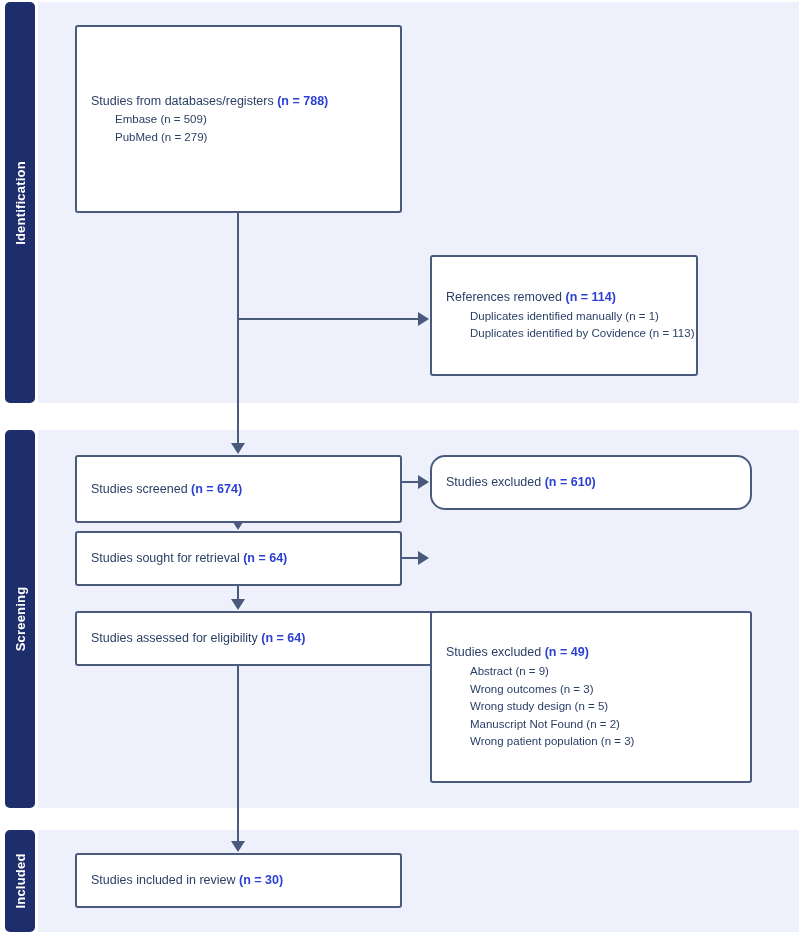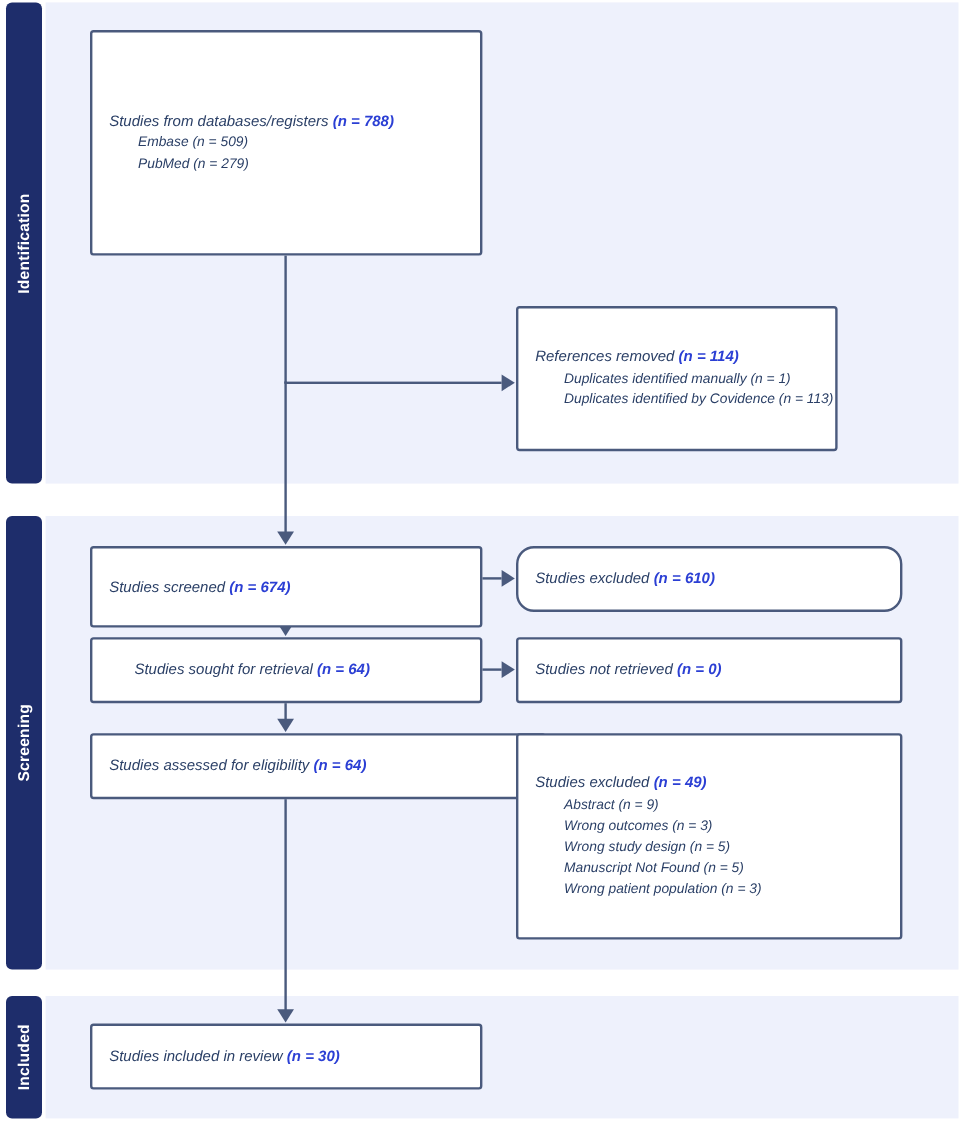--- a/index.html
+++ b/index.html
@@ -20,32 +20,32 @@
   .band-panel{position:absolute;left:33px;top:0;right:0;height:100%;
               background:#eef1fc;}
 
   #band-identification{left:5px;top:2px;width:794px;height:401px;}
   #band-screening{left:5px;top:430px;width:794px;height:378px;}
   #band-included{left:5px;top:830px;width:794px;height:102px;}
 
   
   .box{position:absolute;background:#ffffff;border:2px solid #4a5a7d;
        border-radius:3px;box-sizing:border-box;
-       display:flex;align-items:center;font-style:italic;}
+       display:flex;align-items:center;}
   .box-inner{padding:0 0 0 14px;width:100%;}
   .box-title{font-size:12.5px;color:#2a3f66;line-height:1.5;white-space:nowrap;}
   .box-title b{color:#2b3fd4;font-weight:bold;}
   .sub-list{margin:1px 12px 0 0;padding:0 0 0 24px;list-style:none;}
   .sub-list li{font-size:11.5px;color:#2a3f66;line-height:1.52;white-space:nowrap;}
 
   #box-databases{left:75px;top:25px;width:327px;height:188px;}
   #box-refs-removed{left:430px;top:255px;width:268px;height:121px;}
   #box-screened{left:75px;top:455px;width:327px;height:68px;}
   #box-excluded{left:430px;top:455px;width:322px;height:55px;border-radius:15px;}
-  #box-sought{left:75px;top:531px;width:327px;height:55px;padding-left:21px;}
+  #box-sought{left:75px;top:531px;width:327px;height:55px;}
   #box-not-retrieved{left:430px;top:531px;width:322px;height:55px;}
   #box-eligibility{left:75px;top:611px;width:380px;height:55px;}
   #box-excluded-reasons{left:430px;top:611px;width:322px;height:172px;}
   #box-included{left:75px;top:853px;width:327px;height:55px;}
 
   
   .vline{position:absolute;width:2px;background:#4a5a7d;}
   .hline{position:absolute;height:2px;background:#4a5a7d;}
   .arrow-down{position:absolute;width:0;height:0;
               border-left:7px solid transparent;border-right:7px solid transparent;
@@ -137,40 +137,35 @@
       <div class="box-title"><span>Studies excluded </span><b>(n = 610)</b></div>
     </div>
   </div>
 
   <div class="box" id="box-sought">
     <div class="box-inner">
       <div class="box-title"><span>Studies sought for retrieval </span><b>(n = 64)</b></div>
     </div>
   </div>
 
-  <div class="box" id="box-not-retrieved">
-    <div class="box-inner">
-      <div class="box-title"><span>Studies not retrieved </span><b>(n = 0)</b></div>
-    </div>
-  </div>
 
   <div class="box" id="box-eligibility">
     <div class="box-inner">
       <div class="box-title"><span>Studies assessed for eligibility </span><b>(n = 64)</b></div>
     </div>
   </div>
 
   <div class="box" id="box-excluded-reasons">
     <div class="box-inner">
       <div class="box-title"><span>Studies excluded </span><b>(n = 49)</b></div>
       <ul class="sub-list">
         <li>Abstract (n = 9)</li>
         <li>Wrong outcomes (n = 3)</li>
         <li>Wrong study design (n = 5)</li>
-        <li>Manuscript Not Found (n = 5)</li>
+        <li>Manuscript Not Found (n = 2)</li>
         <li>Wrong patient population (n = 3)</li>
       </ul>
     </div>
   </div>
 
   <div class="box" id="box-included">
     <div class="box-inner">
       <div class="box-title"><span>Studies included in review </span><b>(n = 30)</b></div>
     </div>
   </div>

